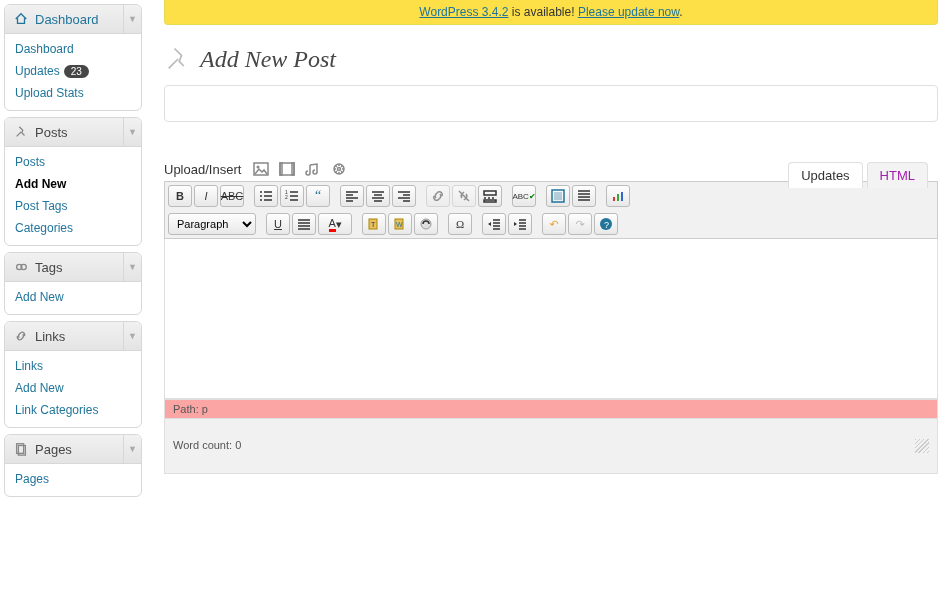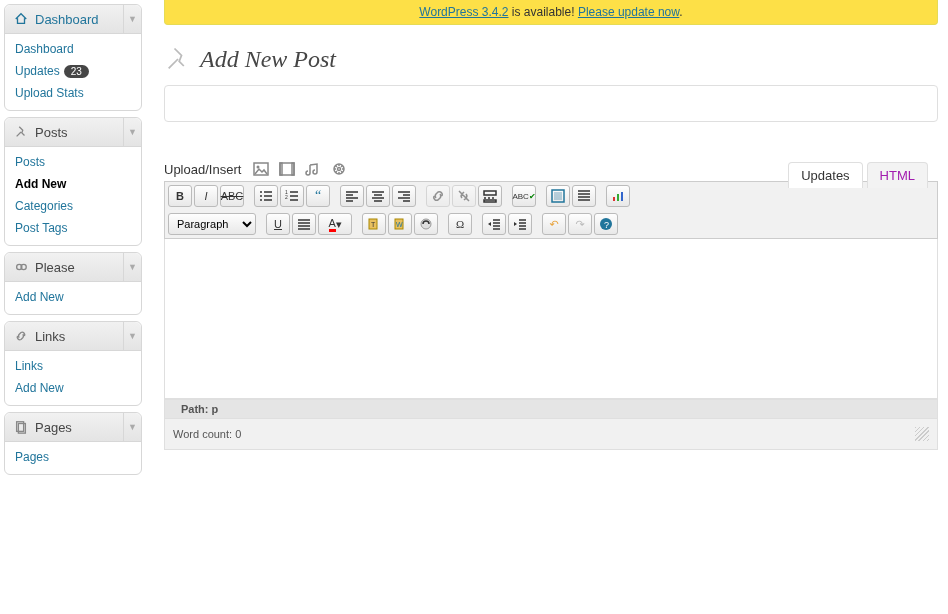--- a/index.html
+++ b/index.html
@@ -44,22 +44,22 @@
 .editor-tab.active { background: #fff; color: #333; position: relative; z-index: 2; }
 
 .toolbar-container { border: 1px solid #ccc; background: #f1f1f1; }
 .toolbar { display: flex; flex-wrap: wrap; padding: 3px; gap: 2px; align-items: center; }
 .tb-btn { width: 24px; height: 22px; border: 1px solid #bbb; border-radius: 3px; background: linear-gradient(#fefefe,#e8e8e8); display: inline-flex; align-items: center; justify-content: center; font-size: 11px; cursor: pointer; color: #333; }
 .tb-btn svg { width: 14px; height: 14px; }
 .tb-sep { width: 6px; }
 .tb-select { height: 22px; font-size: 11px; border: 1px solid #bbb; border-radius: 3px; background: linear-gradient(#fefefe,#e8e8e8); padding: 0 4px; width: 88px; }
 
 .editor-area { border: 1px solid #DFDFDF; border-top: none; min-height: 160px; background: #fff; }
-.path-bar { border: 1px solid #DFDFDF; border-top: 1px solid #DFDFDF; font-size: 11px; padding: 3px 16px; color: #555; background: #e5e5e5; font-weight: bold; }
-.status-bar { border: 1px solid #DFDFDF; border-top: none; background: #f1f1f1; padding: 8px 8px; font-size: 11px; color: #555; display:flex; justify-content: space-between; align-items:center;gap:16px;}
+.path-bar { border: 1px solid #DFDFDF; border-top: 1px solid #DFDFDF; font-size: 11px; padding: 3px 8px; color: #555; background: #fca5a5; }
+.status-bar { border: 1px solid #DFDFDF; border-top: none; background: #f1f1f1; padding: 20px 8px; font-size: 11px; color: #555; display:flex; justify-content: space-between; align-items:flex-start;gap:16px;}
 .resize-handle { width: 14px; height: 14px; background: repeating-linear-gradient(135deg,#ccc,#ccc 1px,transparent 1px,transparent 3px); cursor: se-resize;}
 
 .icon-line { stroke: currentColor; fill: none; stroke-width: 1.5; }
 .icon-fill { fill: currentColor; }
 </style>
 </head>
 <body>
 
 <div class="wrap">
 
@@ -88,54 +88,55 @@
             <svg viewBox="0 0 16 16">
               <path class="icon-line" d="M6 2 l4 4 l-1 3 l3 3 M8 8 l-5 5"></path>
             </svg>
           </span>
         <span class="label">Posts</span>
         <span class="menu-toggle">▼</span>
       </div>
       <ul class="menu-list">
         <li><a>Posts</a></li>
         <li class="current"><span>Add New</span></li>
+        <li><a>Post Tags</a></li>
         <li><a>Categories</a></li>
-        <li><a>Post Tags</a></li>
       </ul>
     </div>
 
     <div class="menu-section">
       <div class="menu-header">
         <span class="icon">
             <svg viewBox="0 0 16 16">
               <circle class="icon-line" cx="6" cy="8" r="3"></circle>
               <circle class="icon-line" cx="11" cy="8" r="3"></circle>
             </svg>
           </span>
-        <span class="label">Please</span>
+        <span class="label">Tags</span>
         <span class="menu-toggle">▼</span>
       </div>
       <ul class="menu-list">
         <li><a>Add New</a></li>
       </ul>
     </div>
 
     <div class="menu-section">
       <div class="menu-header">
         <span class="icon">
             <svg viewBox="0 0 16 16">
               <path class="icon-line" d="M6 10 a3 3 0 0 1 0-4 l2-2 a3 3 0 0 1 4 4 M10 6 a3 3 0 0 1 0 4 l-2 2 a3 3 0 0 1 -4 -4"></path>
             </svg>
           </span>
         <span class="label">Links</span>
         <span class="menu-toggle">▼</span>
       </div>
       <ul class="menu-list">
         <li><a>Links</a></li>
         <li><a>Add New</a></li>
+        <li><a>Link Categories</a></li>
       </ul>
     </div>
 
     <div class="menu-section">
       <div class="menu-header">
         <span class="icon">
             <svg viewBox="0 0 16 16">
               <rect class="icon-line" x="3" y="2" width="8" height="11"></rect>
               <rect class="icon-line" x="5" y="4" width="8" height="11"></rect>
             </svg>

